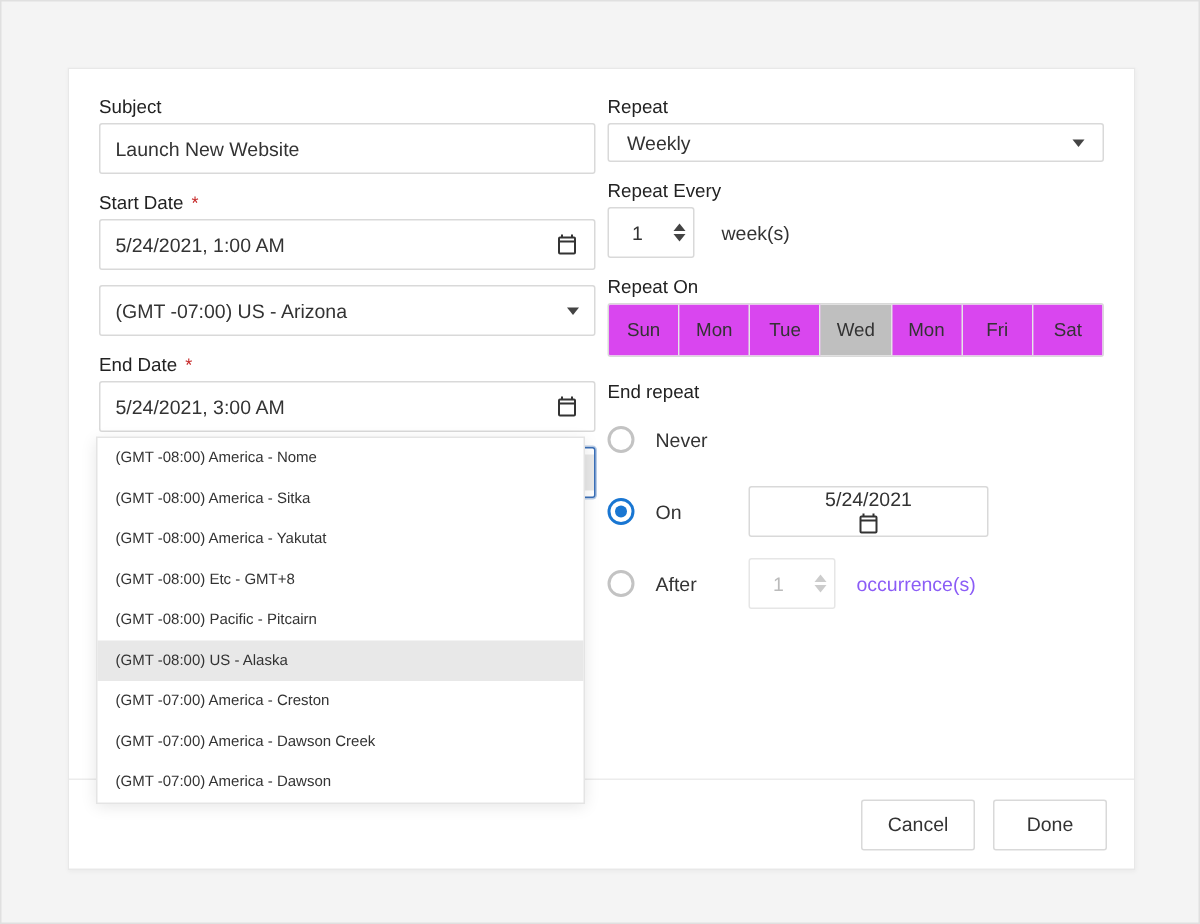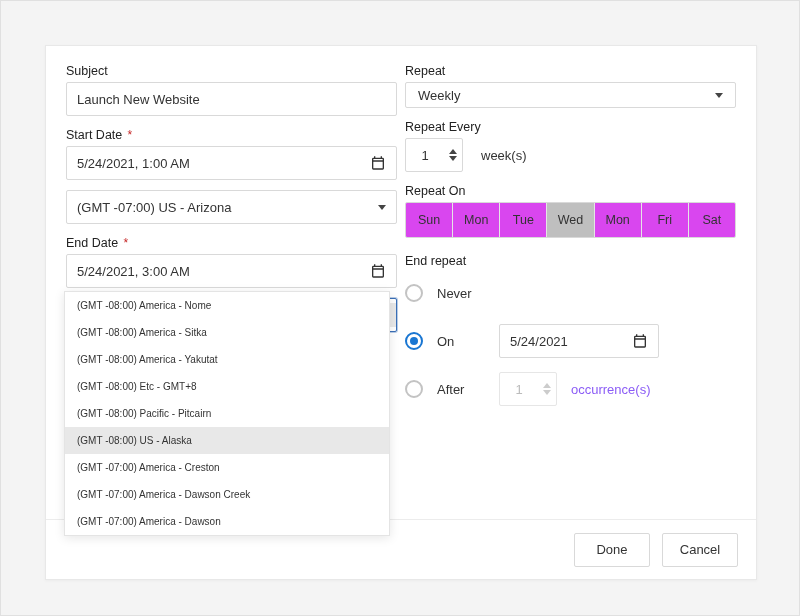--- a/index.html
+++ b/index.html
@@ -163,20 +163,21 @@
     position: absolute;
     left: 3px; top: 3px; right: 3px; bottom: 3px;
     background: #1976d2; border-radius: 50%;
   }
   .end-label { width: 48px; font-size: 13px; }
   .date-box {
     width: 160px; height: 34px;
     border: 1px solid #d9d9d9; border-radius: 2px;
     display: flex; align-items: center; justify-content: space-between;
     padding: 0 10px;
+    flex-direction: column;
   }
   .occ-spinner {
     width: 58px; height: 34px;
     border: 1px solid #e6e6e6; border-radius: 2px;
     display: flex; align-items: center;
     color: #bbb;
   }
   .occ-spinner .spval { flex: 1; text-align: center; }
   .occ-spinner .arrows { width: 18px; display:flex; flex-direction: column; align-items: center; gap:2px; }
   .occ-spinner .arrow-up { border-bottom-color: #ccc; }
@@ -330,22 +331,22 @@
               <span class="arrow-down"></span>
             </span>
           </div>
           <span class="disabled-text">occurrence(s)</span>
         </div>
       </div>
     </div>
   </div>
 
   <div class="footer">
+    <div class="btn">Cancel</div>
     <div class="btn">Done</div>
-    <div class="btn">Cancel</div>
   </div>
 </div>
 
 <div class="dropdown" id="tz-dropdown">
     <div class="opt">(GMT -08:00) America - Nome</div>
     <div class="opt">(GMT -08:00) America - Sitka</div>
     <div class="opt">(GMT -08:00) America - Yakutat</div>
     <div class="opt">(GMT -08:00) Etc - GMT+8</div>
     <div class="opt">(GMT -08:00) Pacific - Pitcairn</div>
     <div class="opt highlight">(GMT -08:00) US - Alaska</div>

